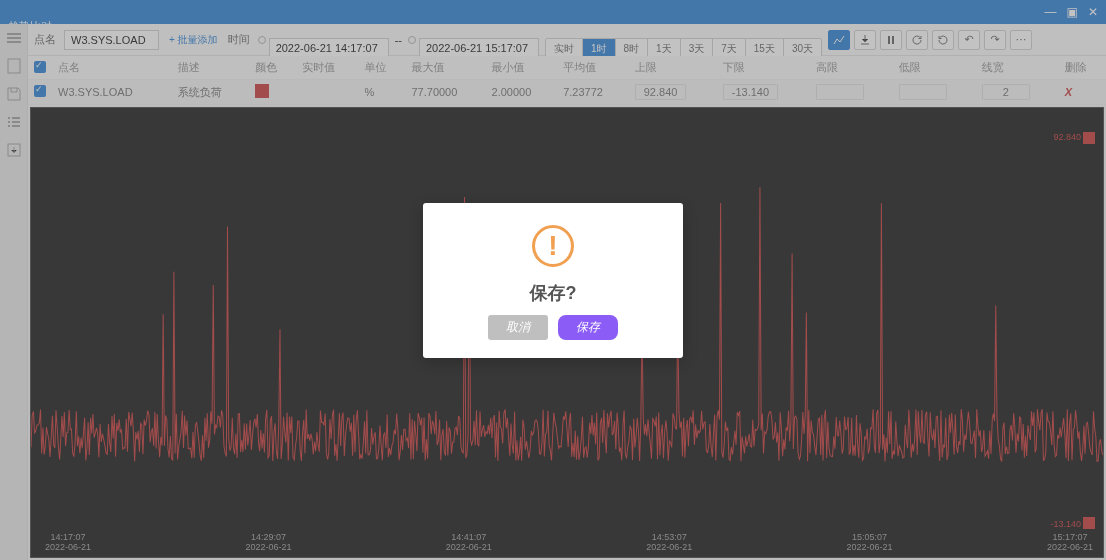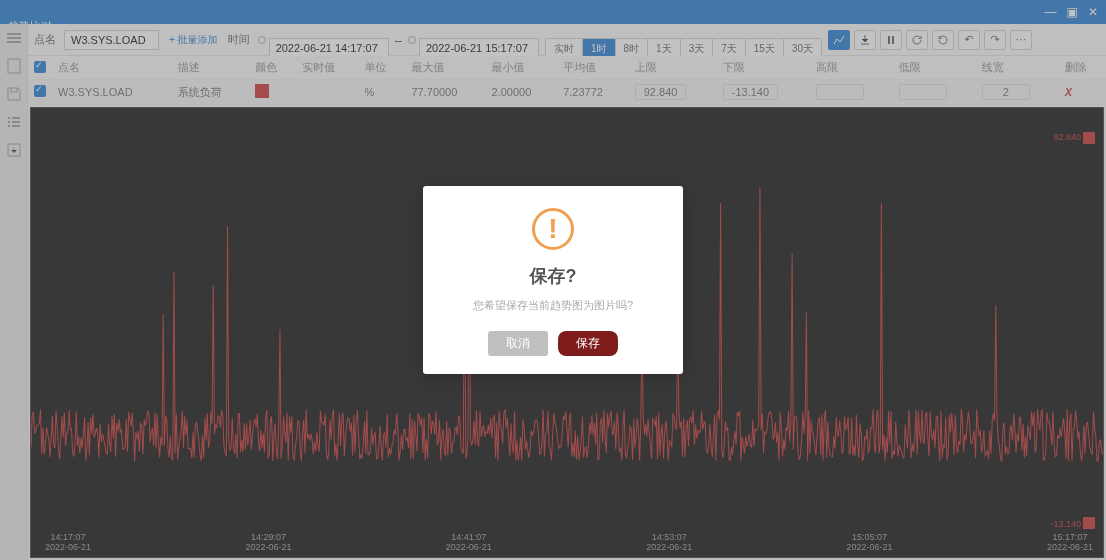--- a/index.html
+++ b/index.html
@@ -53,23 +53,23 @@
     .xtick { text-align: center; color: #999; font-size: 9px; line-height: 1.1; }
 
     
     .overlay { position: absolute; inset: 0; background: rgba(120,120,120,0.45); display: flex; align-items: center; justify-content: center; }
     .modal { width: 260px; background: #fff; border-radius: 3px; padding: 22px 18px 18px; text-align: center; box-shadow: 0 4px 16px rgba(0,0,0,0.2); }
     .modal-icon { width: 42px; height: 42px; border: 3px solid #f0a050; border-radius: 50%; margin: 0 auto 14px; display: flex; align-items: center; justify-content: center; }
     .modal-icon-inner { color: #f0a050; font-size: 28px; font-weight: bold; }
     .modal-title { font-size: 18px; color: #555; font-weight: bold; margin-bottom: 10px; }
     .modal-msg { font-size: 11px; color: #aaa; margin-bottom: 18px; }
     .modal-btns { display: flex; justify-content: center; gap: 10px; }
-    .modal-btn { padding: 4px 18px; font-size: 12px; border: none; border-radius: 3px; cursor: pointer; }
+    .modal-btn { padding: 4px 18px; font-size: 12px; border: none; border-radius: 3px; cursor: pointer; font-style: italic; }
     .modal-btn.cancel { background: #bfbfbf; color: #fff; }
-    .modal-btn.confirm { background: #7f1d1d; color: #fff; border-radius: 8px; }
+    .modal-btn.confirm { background: #8b5cf6; color: #fff; border-radius: 8px; }
   </style>
 </head>
 <body>
 
 <div class="titlebar">
   <span class="titlebar-title">趋势比对</span>
   <div class="titlebar-controls">
     <span>—</span>
     <span>▣</span>
     <span>✕</span>
@@ -215,19 +215,18 @@
     </div>
   </div>
 </div>
 
 <div class="overlay">
   <div class="modal">
     <div class="modal-icon">
         <span class="modal-icon-inner">!</span>
       </div>
     <div class="modal-title">保存?</div>
-    <div class="modal-msg">您希望保存当前趋势图为图片吗?</div>
     <div class="modal-btns">
       <button class="modal-btn cancel">取消</button>
       <button class="modal-btn confirm">保存</button>
     </div>
   </div>
 </div>
 
 </body></html>

